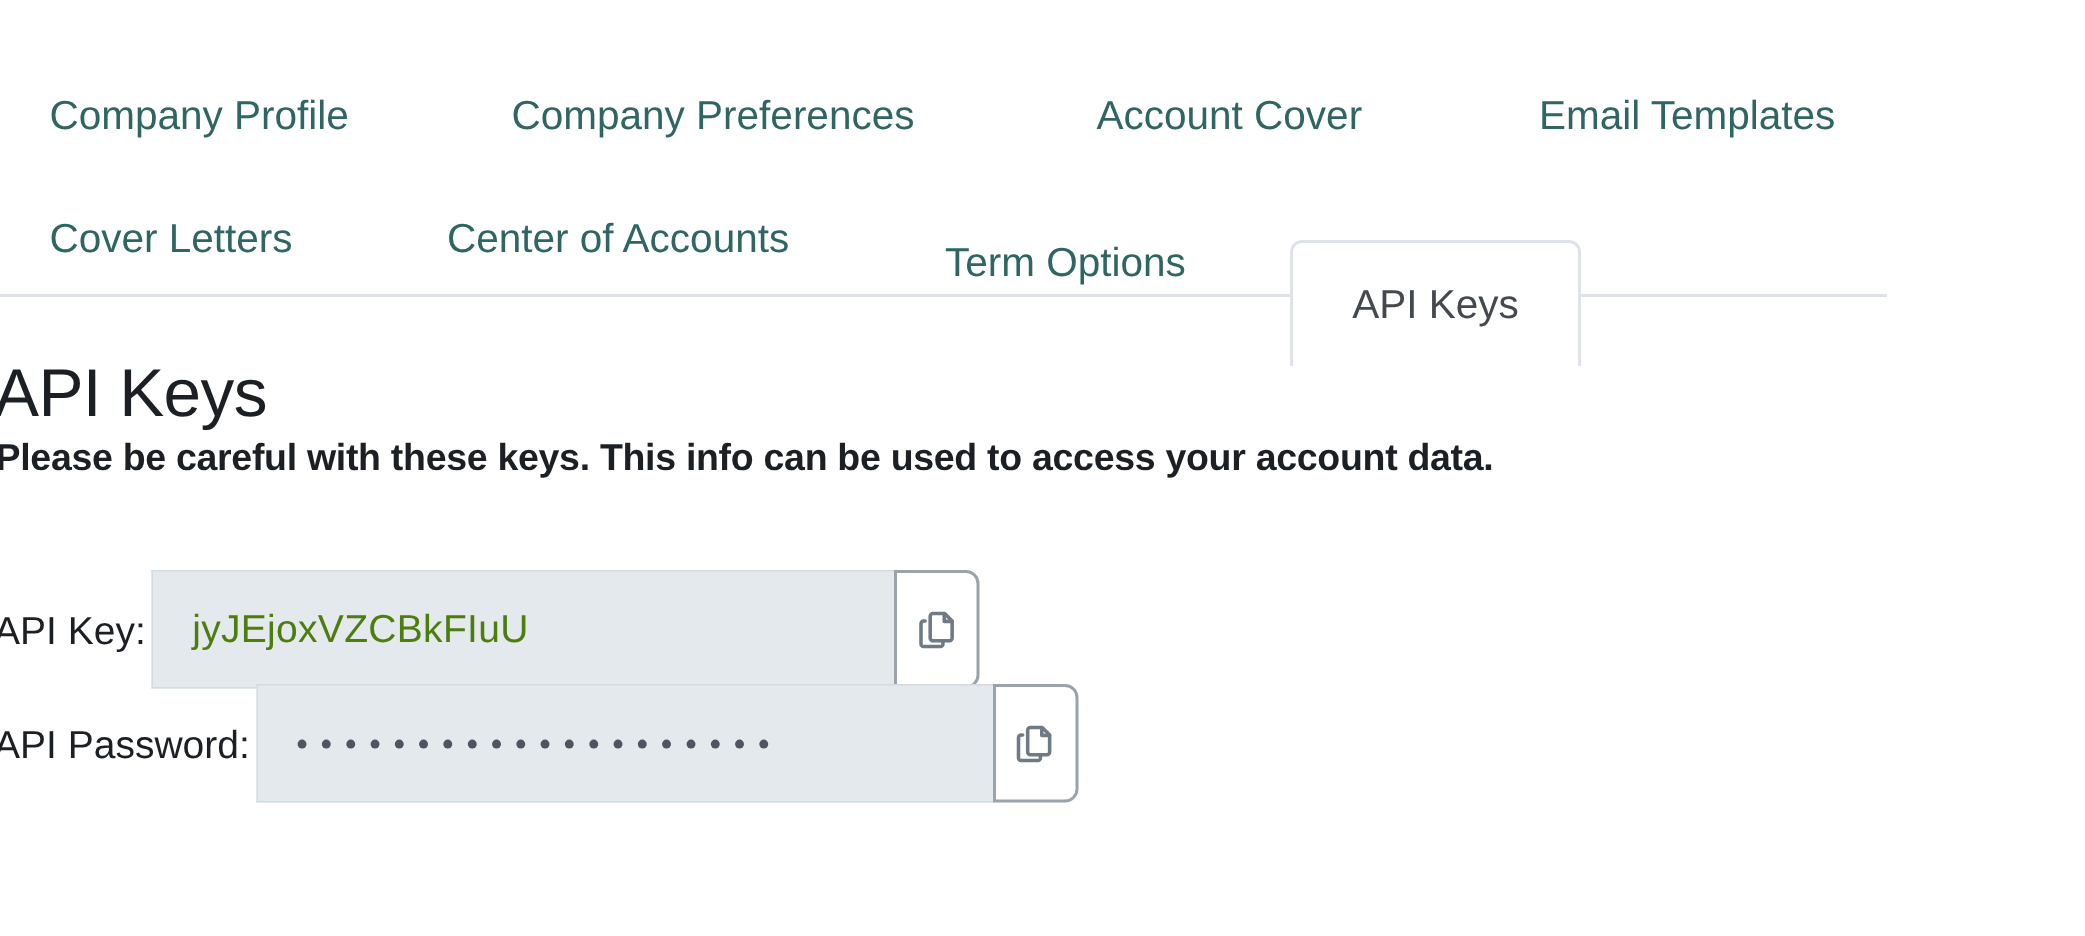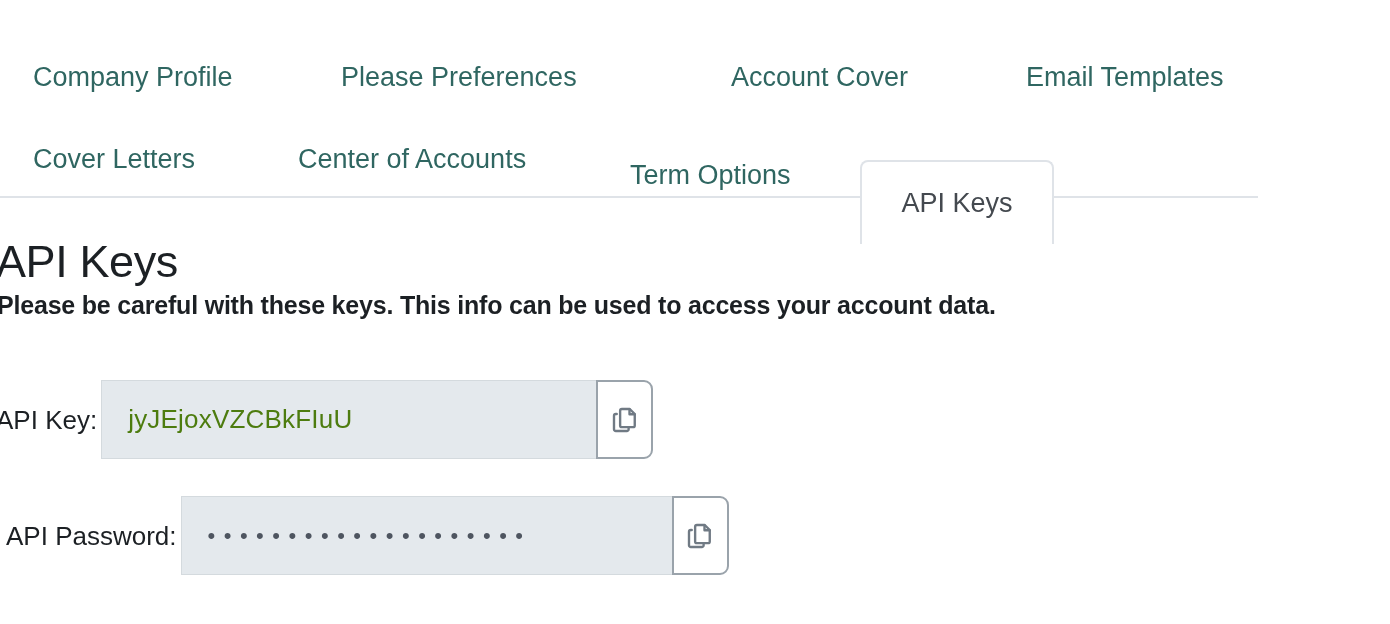--- a/index.html
+++ b/index.html
@@ -102,21 +102,21 @@
     white-space: nowrap;
   }
 
   
   .form-row {
     position: absolute;
     display: flex;
     align-items: center;
   }
   .row-key      { left: 0px; top: 380px; }
-  .row-password { left: 10px; top: 456px; margin-top: 40px; }
+  .row-password { left: 0px; top: 456px; }
 
   .field-label {
     font-size: 26px;
     line-height: 1;
     color: #1c2024;
     white-space: nowrap;
     padding-right: 4px;
   }
   .row-key .field-label      { margin-left: -4px; }
   .row-password .field-label { margin-left: -4px; }
@@ -166,21 +166,21 @@
 </style>
 </head>
 <body>
 
 <div class="page">
 
   <div class="tabs-wrap">
 
     <a class="tab t-company-profile" href="#">Company Profile</a>
 
-    <a class="tab t-company-preferences" href="#">Please Preferences</a>
+    <a class="tab t-company-preferences" href="#">Company Preferences</a>
 
     <a class="tab t-account-center" href="#">Account Cover</a>
 
     <a class="tab t-email-templates" href="#">Email Templates</a>
 
     <a class="tab t-cover-letters" href="#">Cover Letters</a>
 
     <a class="tab t-chart-of-accounts" href="#">Center of Accounts</a>
 
     <a class="tab t-term-options" href="#">Term Options</a>

